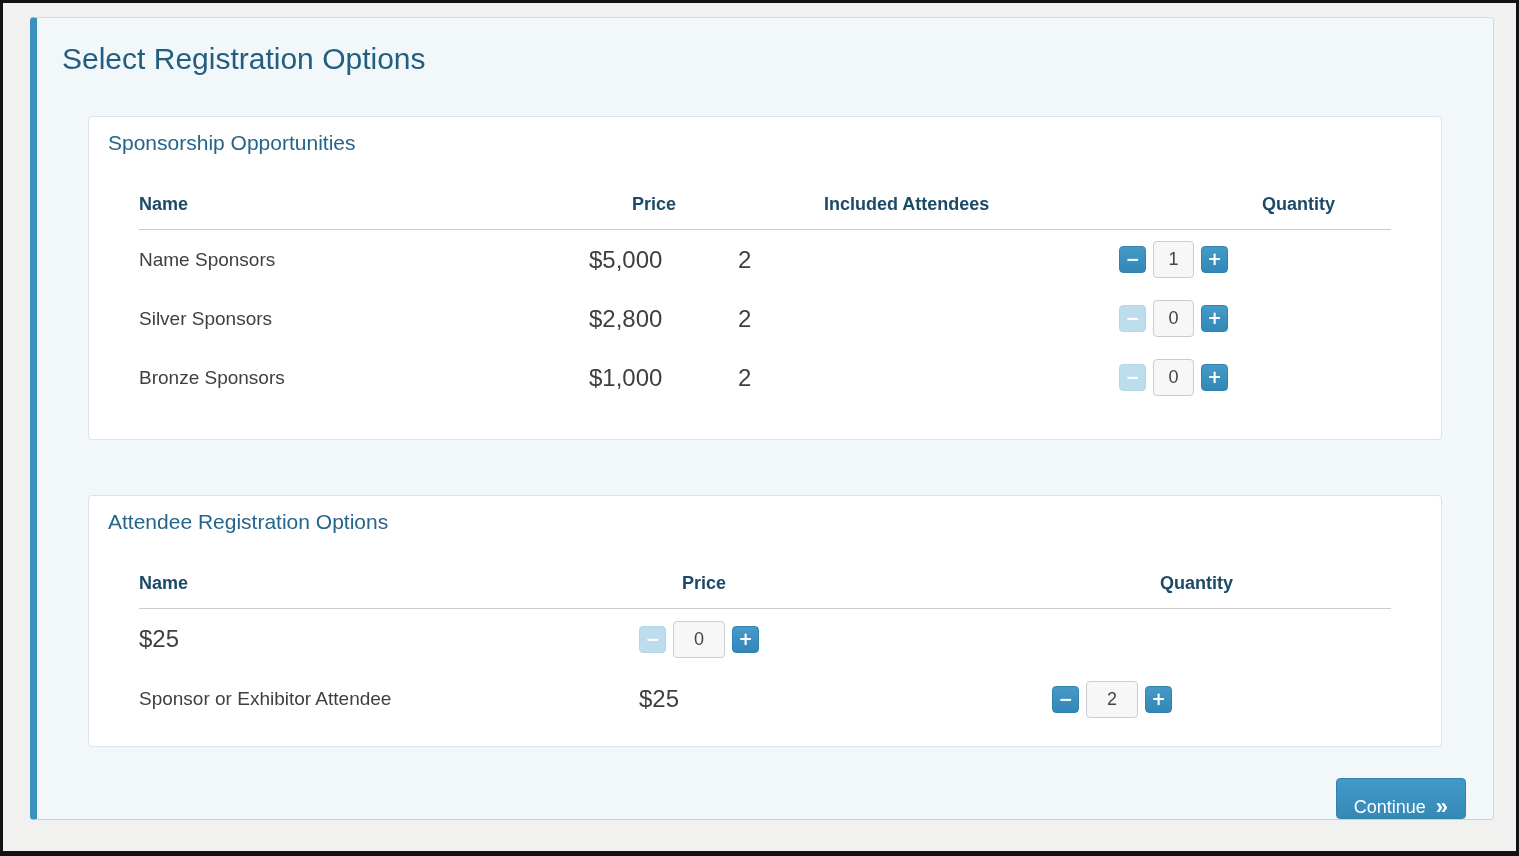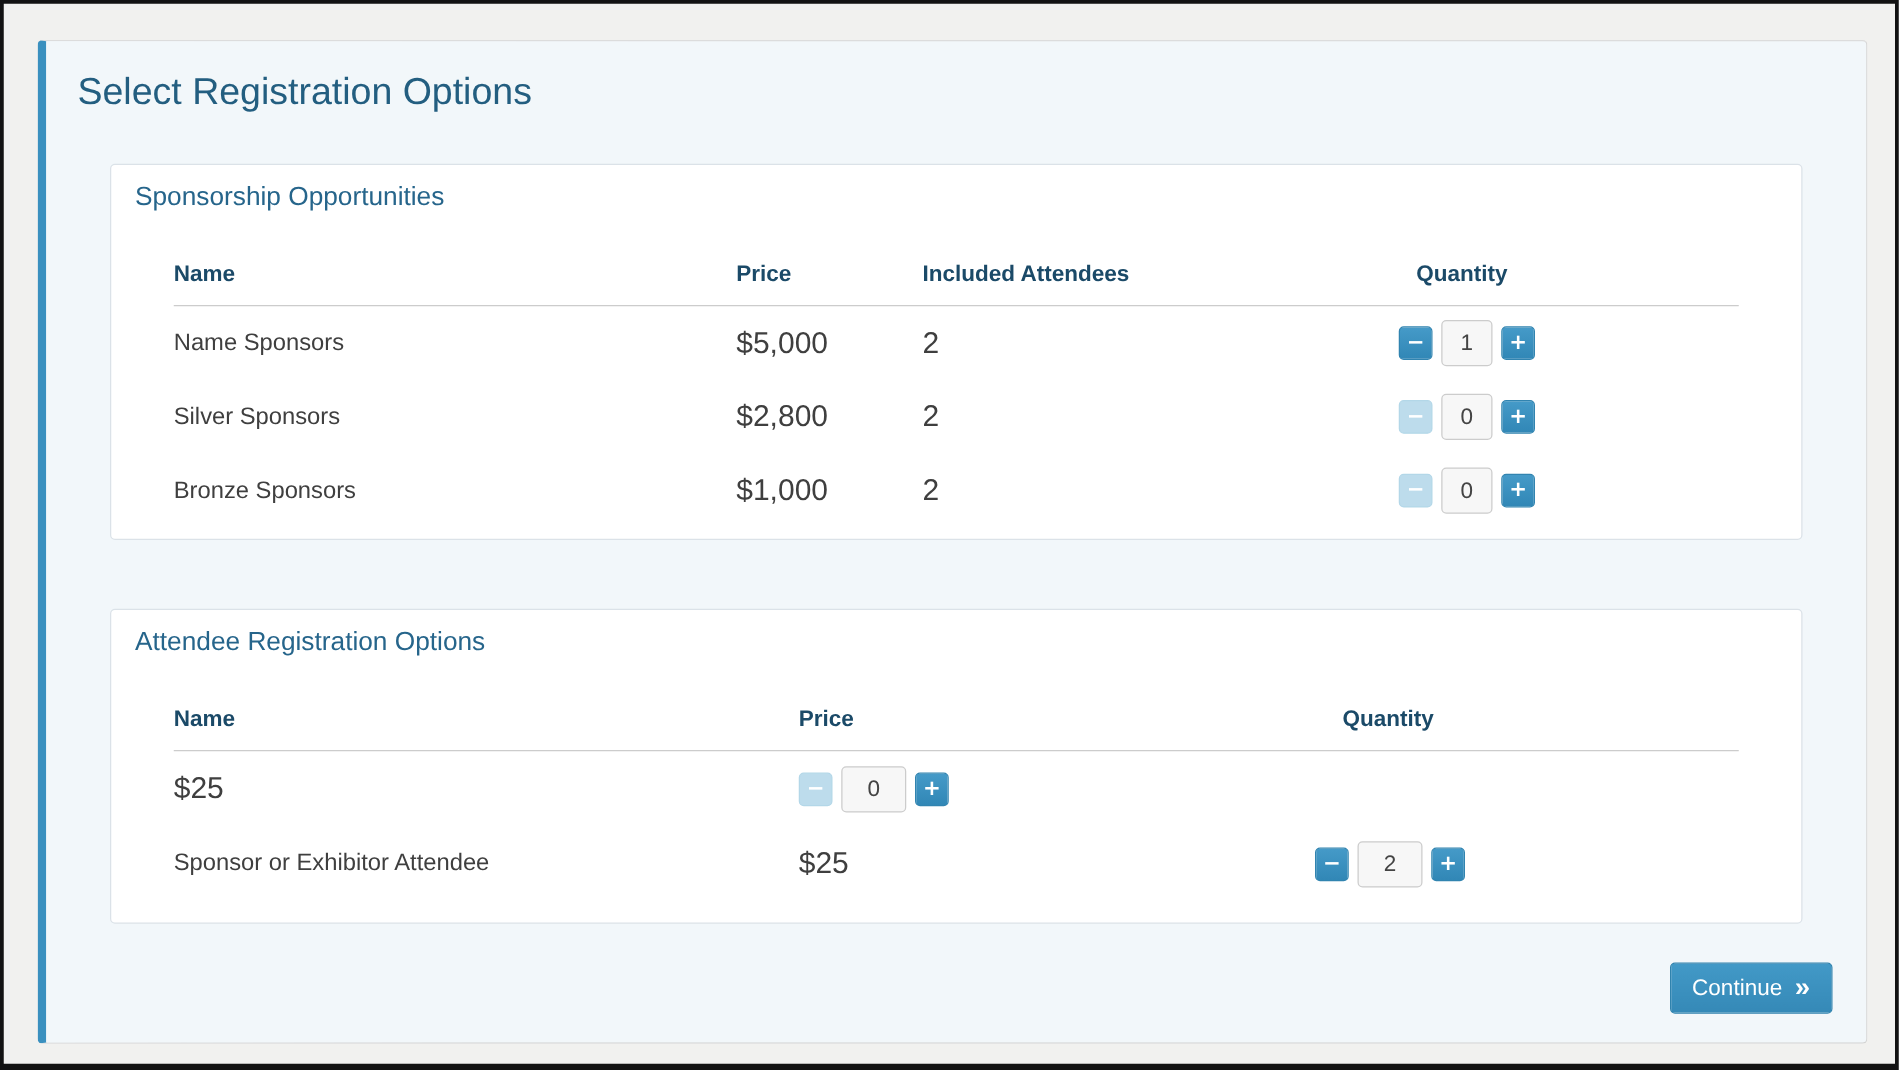--- a/index.html
+++ b/index.html
@@ -6,21 +6,21 @@
   html, body { width: 1519px; height: 856px; }
   body {
     font-family: "Liberation Sans", "DejaVu Sans", sans-serif;
     background: #f1f1ef;
     border: 3px solid #121212;
     border-bottom-width: 5px;
     overflow: hidden;
   }
   .card {
     position: relative;
-    margin: 29px 0 0 27px;
+    margin: 14px 0 0 27px;
     width: 1464px;
     height: 803px;
     background: #f2f7fa;
     border-left: 7px solid #3a90bf;
     border-top: 1px solid #dcdcdc;
     border-right: 1px solid #d6d6d6;
     border-bottom: 1px solid #d0d0d0;
     border-radius: 4px;
   }
   h1.page-title {
@@ -28,34 +28,34 @@
     font-size: 30px;
     line-height: 38px;
     font-weight: 400;
     color: #235e80;
   }
   .panel {
     margin: 38px 51px 0 51px;
     background: #ffffff;
     border: 1px solid #dbe2e8;
     border-radius: 4px;
-    padding: 13px 0 9px 0;
+    padding: 13px 0 32px 0;
   }
   .panel.panel-attendee { margin-top: 55px; padding-bottom: 17px; }
   h2.panel-title {
     margin-left: 19px;
     font-size: 21px;
     line-height: 26px;
     font-weight: 400;
     color: #26658b;
   }
   .table { margin: 36px 50px 0 50px; }
   .grid-s { display: grid; grid-template-columns: 450px 149px 381px 1fr; }
   .grid-a { display: grid; grid-template-columns: 500px 413px 1fr; }
-  .thead { border-bottom: 1px solid #cccccc; }
+  .thead { border-bottom: 1px solid #cccccc; gap: 43px; }
   .th {
     font-size: 18px;
     line-height: 24px;
     font-weight: 700;
     color: #1b4a68;
     padding-bottom: 13px;
   }
   .th-qty-s { padding-left: 14px; }
   .th-qty-a { padding-left: 22px; }
   .tr { height: 59px; }
@@ -96,21 +96,21 @@
     background: #f7f7f7;
     text-align: center;
     font-size: 18px;
     color: #444444;
     font-family: "Liberation Sans", sans-serif;
   }
   .panel-attendee .qty-input { width: 52px; }
   .footer-row { margin: 31px 27px 0 0; text-align: right; }
   .continue-btn {
     display: inline-flex;
-    align-items: center;
+    align-items: flex-end;
     gap: 10px;
     height: 41px;
     padding: 0 17px;
     background: linear-gradient(#4299c7, #3589b7);
     border: 1px solid #3083ae;
     border-radius: 4px;
     color: #ffffff;
     font-size: 18px;
     font-family: "Liberation Sans", sans-serif;
     cursor: pointer;

